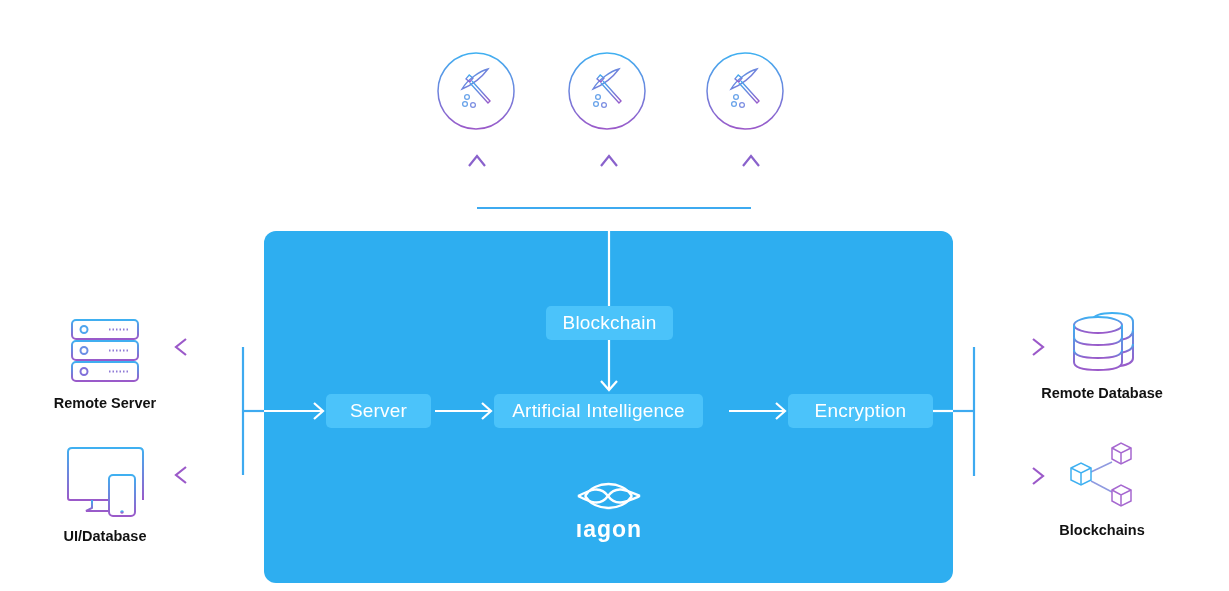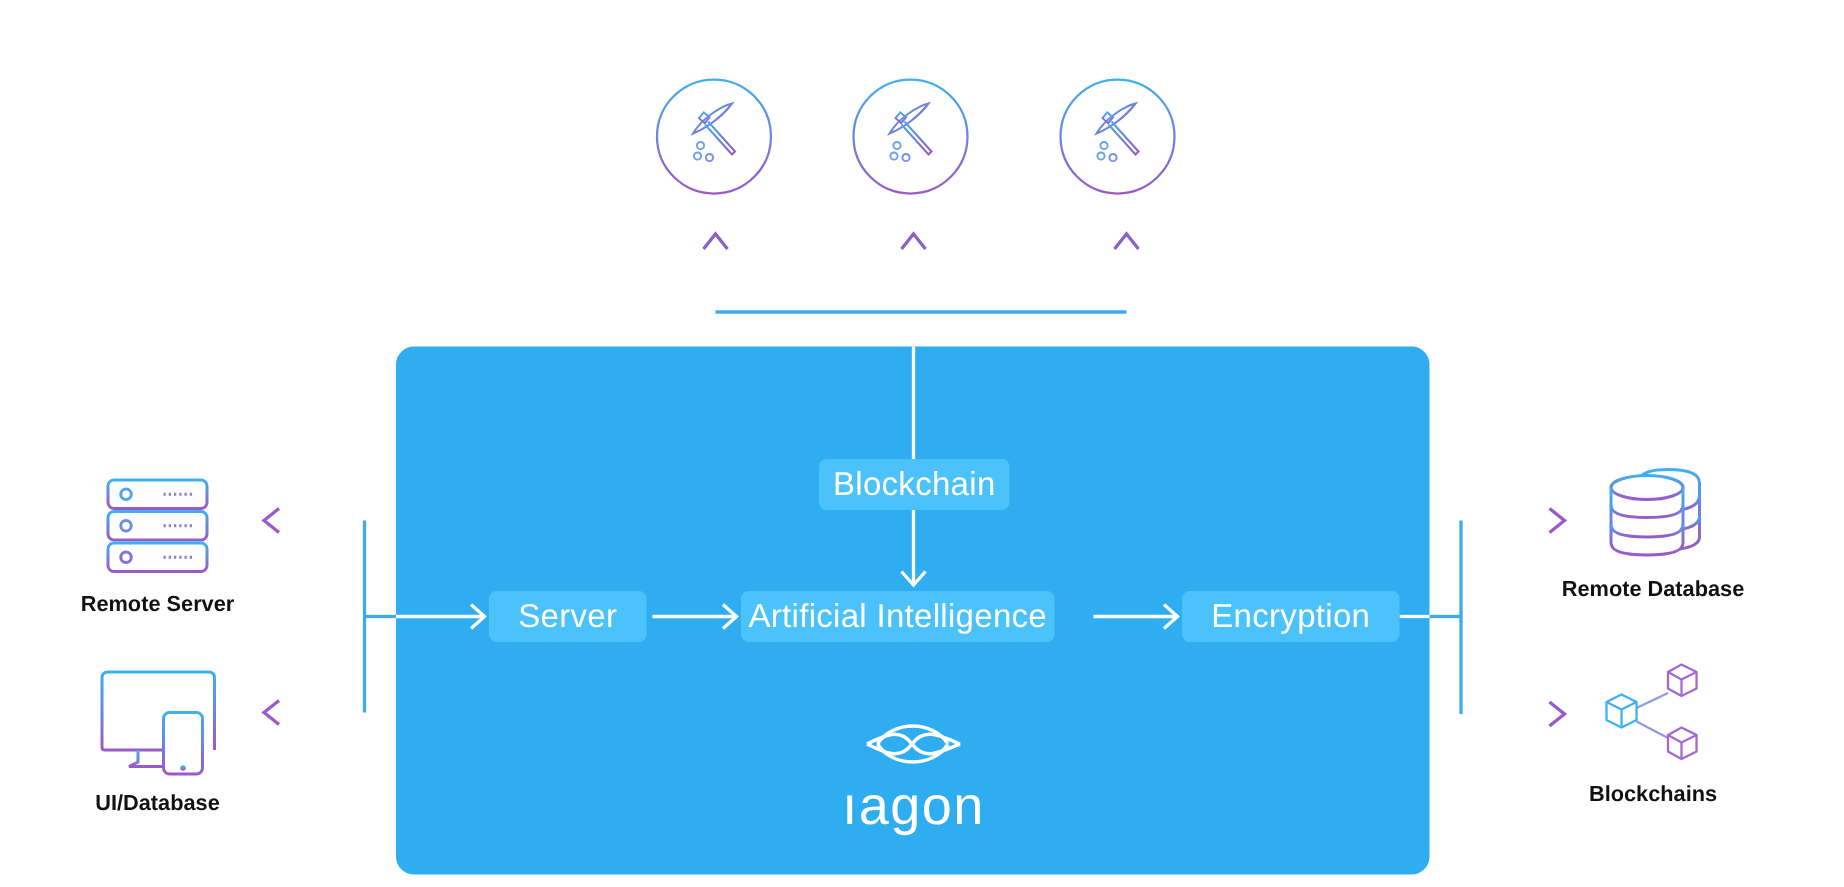--- a/index.html
+++ b/index.html
@@ -2,26 +2,26 @@
 <html><head>
   <meta charset="utf-8">
   <style>
     html, body { margin:0; padding:0; background:#ffffff; }
     body { width:1229px; height:591px; position:relative; overflow:hidden;
            font-family:"Liberation Sans", "DejaVu Sans", sans-serif; }
     #diagram { position:absolute; left:0; top:0; }
     .main-box { position:absolute; left:264px; top:231px; width:689px; height:352px;
                 background:#2eaef0; border-radius:12px; }
     .pill { position:absolute; background:#4bc3fa; color:#ffffff; border-radius:5px;
-            font-size:22px; display:flex; align-items:center; justify-content:center;
+            font-size:19px; display:flex; align-items:center; justify-content:center;
             letter-spacing:0.2px; }
     .label { position:absolute; color:#111111; font-weight:bold; font-size:14.5px;
              text-align:center; line-height:20px; }
     .logo-text { position:absolute; left:554px; top:516px; width:110px; text-align:center;
-                 color:#ffffff; font-size:36px; letter-spacing:1px; font-weight:normal; }
+                 color:#ffffff; font-size:23px; letter-spacing:1px; font-weight:bold; }
   </style>
 </head>
 <body>
 
 <svg id="diagram" width="1229" height="591" viewBox="0 0 1229 591">
   <defs>
     <linearGradient id="gV" x1="0" y1="0" x2="0" y2="1">
       <stop offset="0" stop-color="#3fb0f1"></stop>
       <stop offset="1" stop-color="#9b59c9"></stop>
     </linearGradient>

